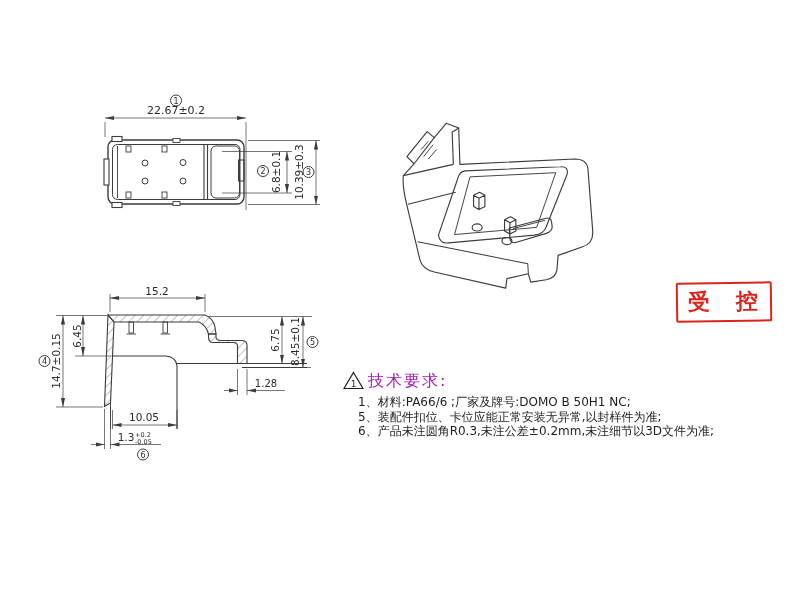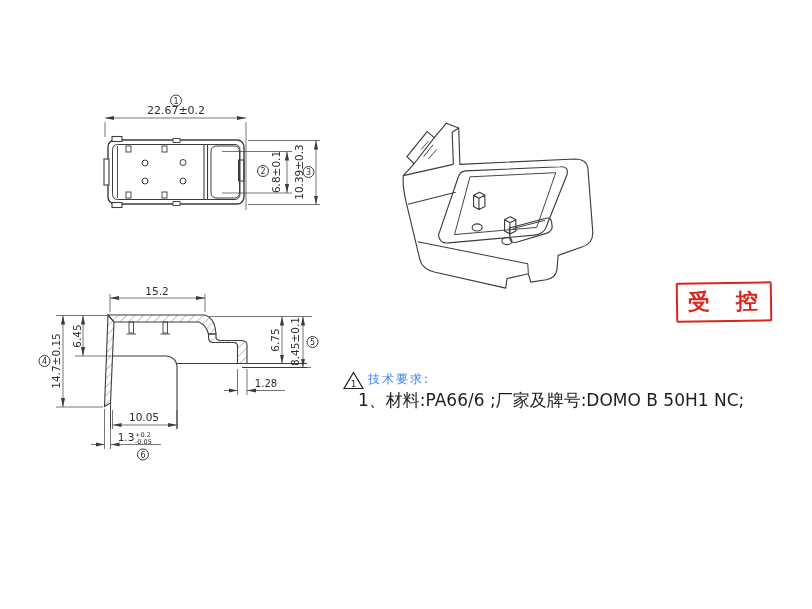--- a/index.html
+++ b/index.html
@@ -6,23 +6,23 @@
   .canvas{position:relative;width:812px;height:609px;background:#ffffff;overflow:hidden;
           font-family:"DejaVu Sans","Liberation Sans",sans-serif;color:#2b2b2b;}
   .abs{position:absolute;}
   svg text{font-family:"DejaVu Sans","Liberation Sans",sans-serif;fill:#2b2b2b;}
   .stamp{position:absolute;left:676px;top:282px;width:92px;height:36px;
          border:2.5px solid #d9261c;border-radius:2px;display:flex;align-items:center;justify-content:center;
          transform:rotate(-0.8deg);background:rgba(255,255,255,0);}
   .stamp span{color:#d9261c;font-size:22px;font-weight:bold;letter-spacing:2px;line-height:1;}
   .tech{position:absolute;left:343px;top:371px;width:465px;}
   .tech-header{display:flex;align-items:flex-start;gap:4px;}
-  .tech-title{font-size:12px;letter-spacing:2px;color:#3b82f6;}
+  .tech-title{font-size:16px;letter-spacing:2px;color:#a21caf;}
   .tech-items{margin-top:3px;margin-left:15px;}
-  .tech-item{font-size:17px;line-height:14.6px;white-space:nowrap;color:#1e1e1e;}
+  .tech-item{font-size:12px;line-height:14.6px;white-space:nowrap;color:#1e1e1e;}
 </style>
 </head>
 <body>
 
 <div class="canvas">
 
   <svg class="abs" style="left:40px;top:85px;" width="300" height="135" viewBox="40 85 300 135">
     <defs>
       <marker id="arr1" viewBox="0 0 10 6" refX="10" refY="3" markerWidth="9" markerHeight="6" orient="auto-start-reverse" markerUnits="userSpaceOnUse">
         <path d="M0,0.7 L10,3 L0,5.3 Z" fill="#3c3c3c"></path>
@@ -206,16 +206,18 @@
   <div class="tech">
     <div class="tech-header">
       <svg width="21" height="19" viewBox="0 0 21 19">
         <polygon points="10.5,1.5 20,17.5 1,17.5" fill="none" stroke="#1e1e1e" stroke-width="1.2"></polygon>
         <text x="10.5" y="15.5" font-size="9" text-anchor="middle" fill="#1e1e1e">1</text>
       </svg>
       <span class="tech-title">技术要求:</span>
     </div>
     <div class="tech-items">
       <div class="tech-item">1、材料:PA66/6 ;厂家及牌号:DOMO B 50H1 NC;</div>
+      <div class="tech-item">5、装配件扣位、卡位应能正常安装无异常,以封样件为准;</div>
+      <div class="tech-item">6、产品未注圆角R0.3,未注公差±0.2mm,未注细节以3D文件为准;</div>
     </div>
   </div>
 
 </div>
 
 </body></html>

